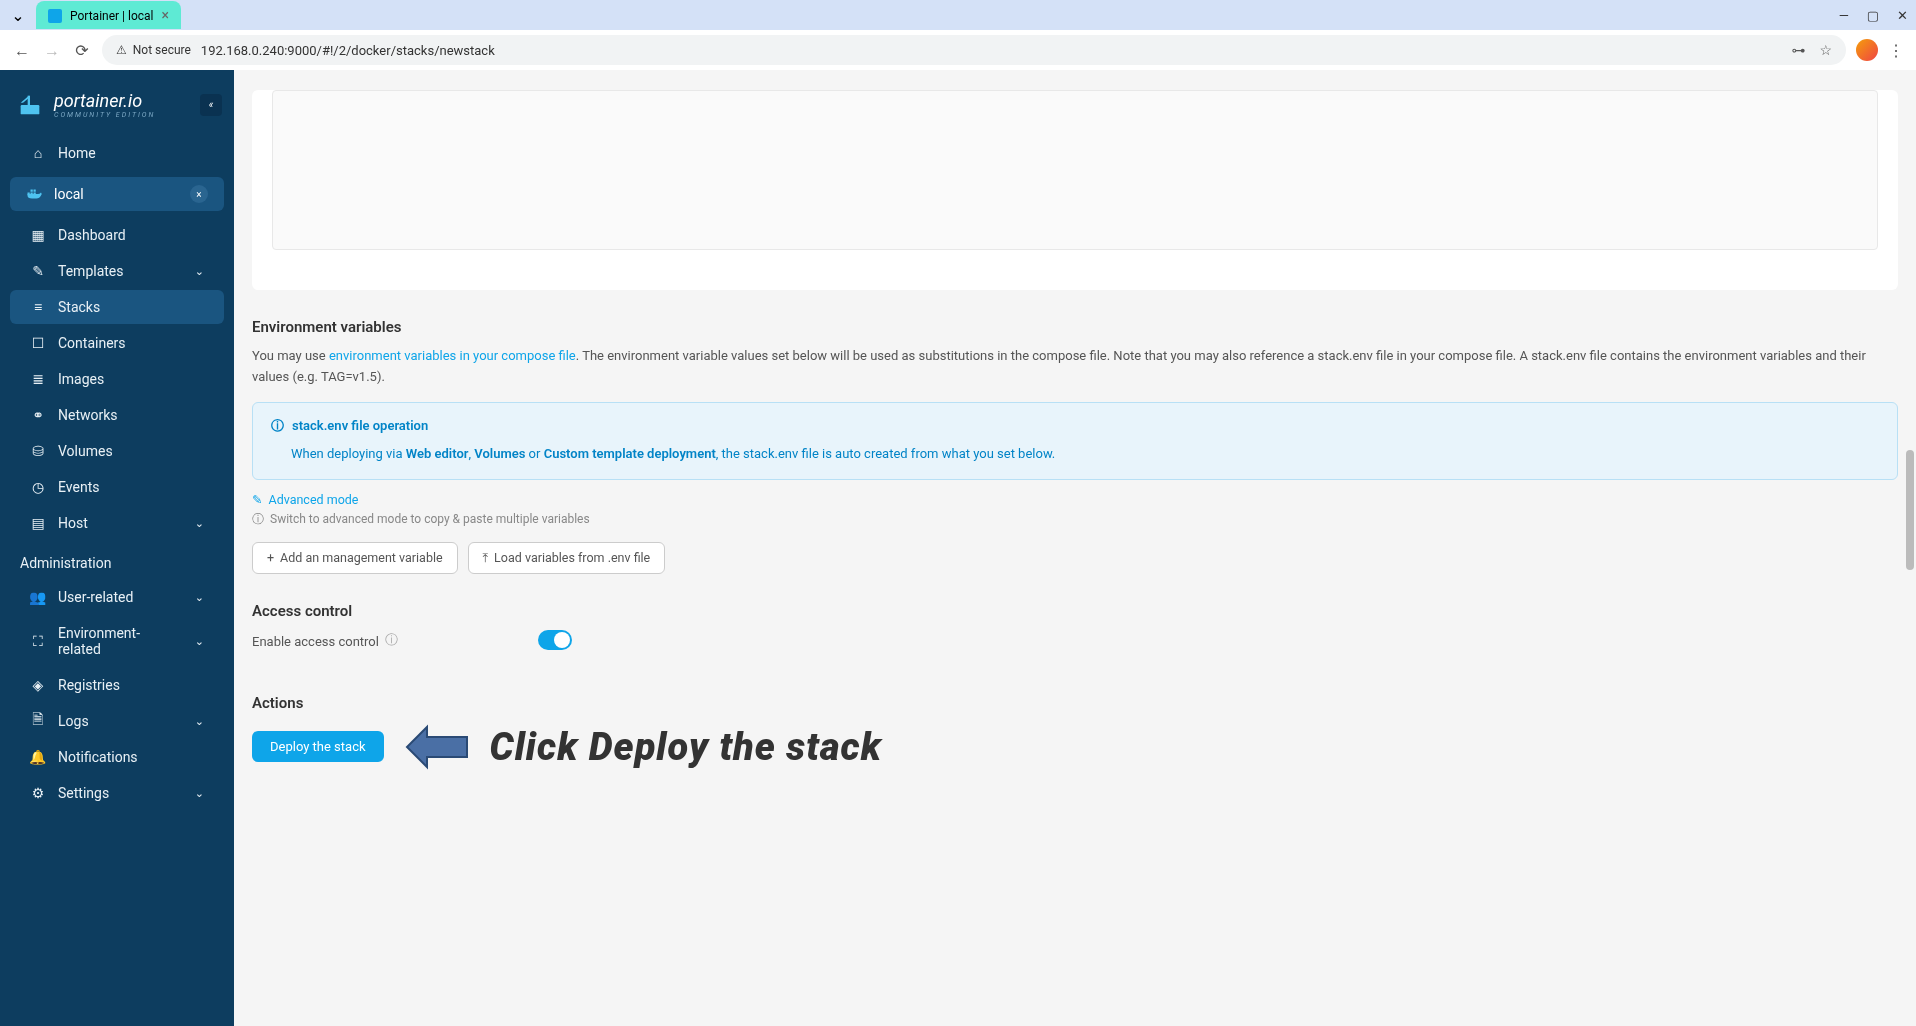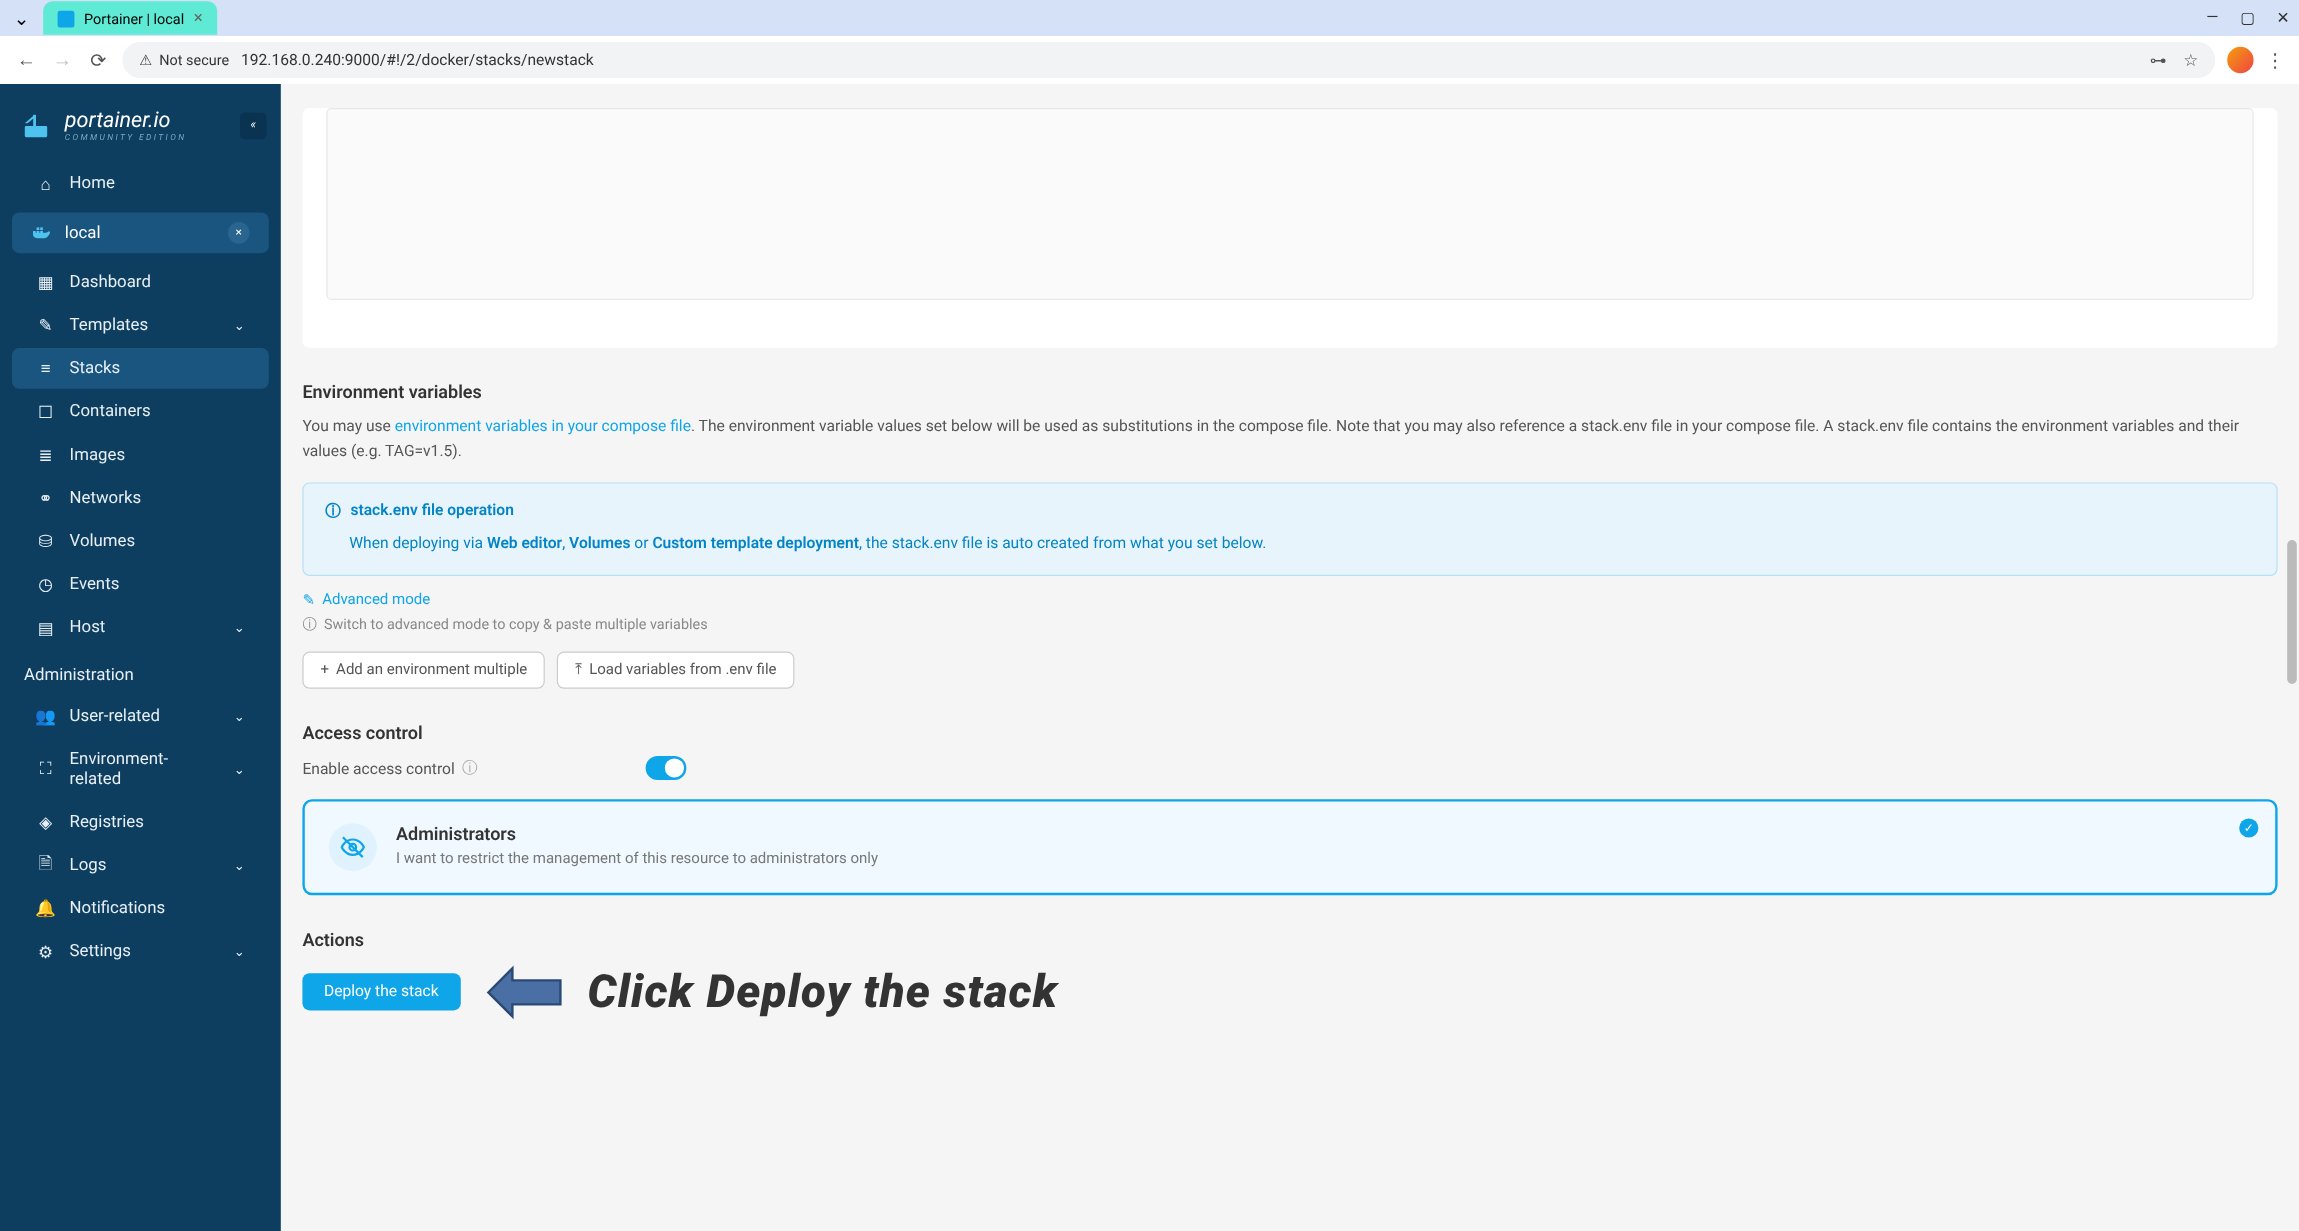--- a/index.html
+++ b/index.html
@@ -254,52 +254,38 @@
       <span>Advanced mode</span>
     </div>
     <div class="hint-row">
       <span>ⓘ</span>
       <span>Switch to advanced mode to copy &amp; paste multiple variables</span>
     </div>
 
     <div class="btn-row">
       <button class="btn-outline">
         <span>+</span>
-        <span>Add an environment multiple</span>
+        <span>Add an management variable</span>
       </button>
       <button class="btn-outline">
         <span>⤒</span>
         <span>Load variables from .env file</span>
       </button>
     </div>
 
     <div class="section-title">Access control</div>
     <div class="toggle-row">
       <span class="toggle-label">
         <span>Enable access control</span>
         <span style="color:#aaa">ⓘ</span>
       </span>
       <div class="toggle"></div>
     </div>
 
     <div class="access-cards">
-      <div class="access-card selected">
-        <div class="access-icon">
-          <svg width="22" height="22" viewBox="0 0 24 24" fill="none" stroke="#0ea5e9" stroke-width="2">
-              <path d="M2 12s3-7 10-7 10 7 10 7-3 7-10 7-10-7-10-7z"></path>
-              <circle cx="12" cy="12" r="3"></circle>
-              <line x1="3" y1="3" x2="21" y2="21"></line>
-            </svg>
-        </div>
-        <div>
-          <div class="access-title">Administrators</div>
-          <div class="access-desc">I want to restrict the management of this resource to administrators only</div>
-        </div>
-        <div class="check">✓</div>
-      </div>
     </div>
 
     <div class="section-title">Actions</div>
     <div class="deploy-row">
       <button class="btn-primary">Deploy the stack</button>
       <svg width="70" height="50" viewBox="0 0 70 50">
         <path d="M 65 15 L 25 15 L 25 5 L 5 25 L 25 45 L 25 35 L 65 35 Z" fill="#4a6fa5" stroke="#2a4a75" stroke-width="2"></path>
       </svg>
       <span class="annotation-text">Click Deploy the stack</span>
     </div>

